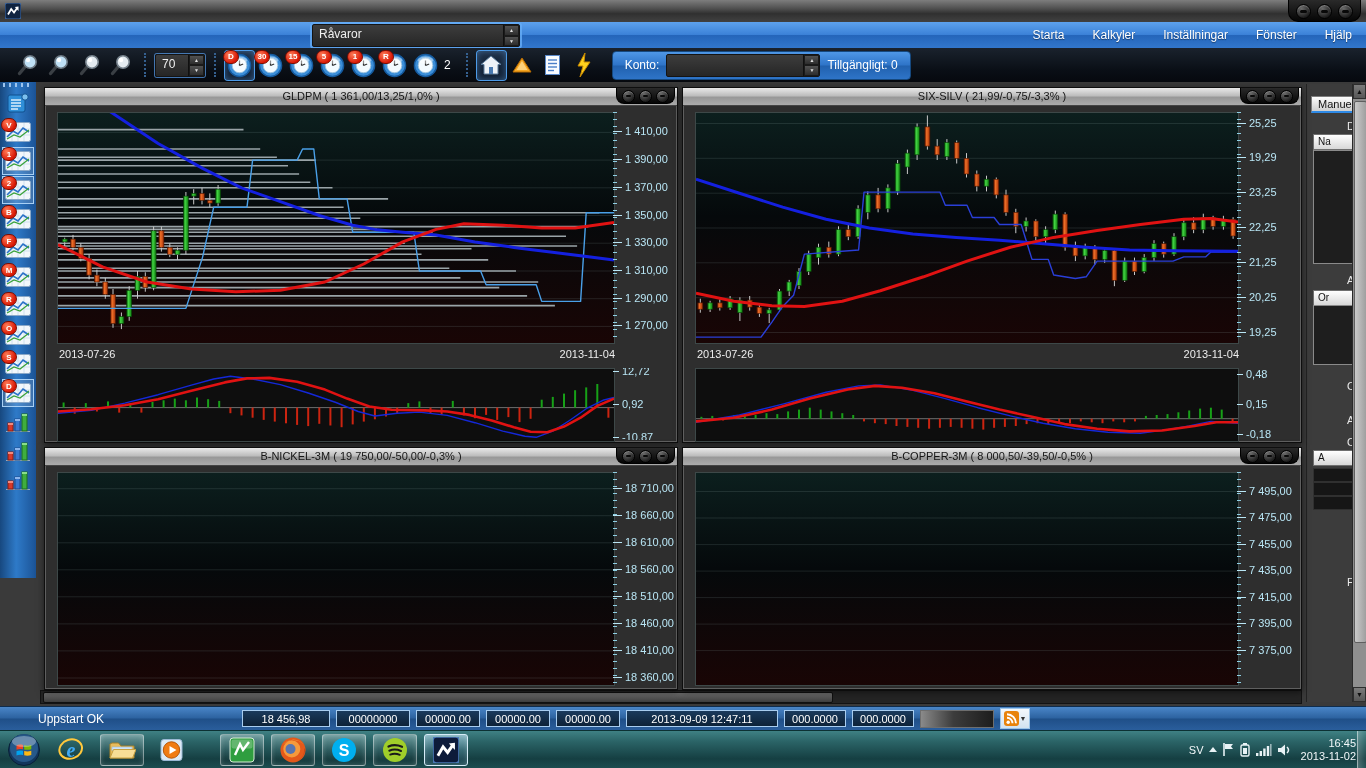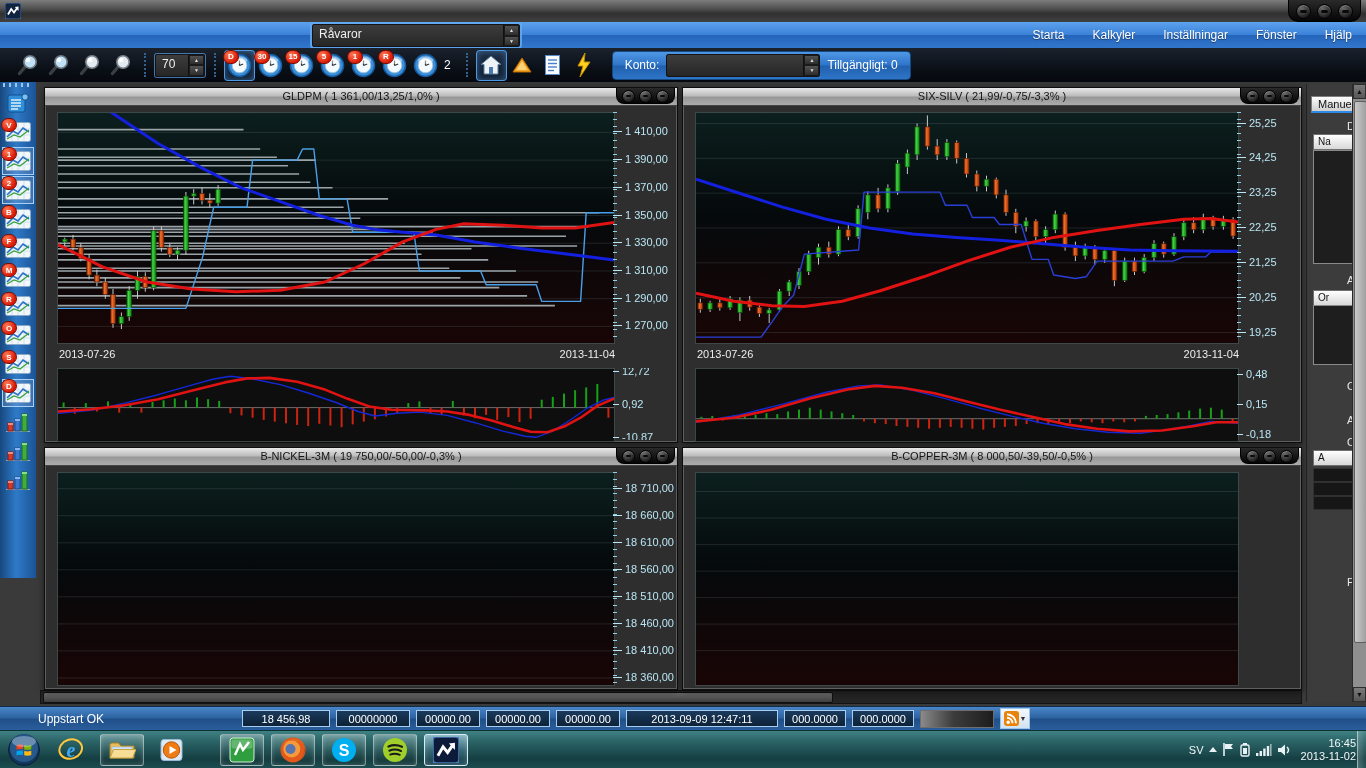--- a/index.html
+++ b/index.html
@@ -877,21 +877,21 @@
               <rect x="534.6" y="106.3" width="5" height="16.7" fill="url(#crsix-silv)" stroke="#4a1602" stroke-width="0.6"></rect>
               <polyline points="0.0,224.1 65.0,224.1 75.9,209.1 86.7,193.4 97.6,182.3 108.4,141.1 162.6,137.0 168.0,79.1 243.9,79.1 249.3,92.3 271.0,92.3 276.4,104.5 298.1,104.5 303.5,111.5 325.2,111.5 336.0,146.4 352.3,146.4 357.7,162.0 379.4,165.5 390.2,163.8 401.1,148.1 477.0,148.1 487.8,143.9 509.5,143.9 514.9,139.0 542.0,139.0" fill="none" stroke="#2a3fd8" stroke-width="1.4" stroke-linejoin="round"></polyline>
               <polyline points="0.0,66.2 43.4,80.2 86.7,94.1 130.1,106.3 173.4,115.0 216.8,120.9 260.2,124.4 303.5,127.2 346.9,130.7 390.2,134.2 433.6,137.0 477.0,137.7 542.0,138.3" fill="none" stroke="#1420e0" stroke-width="3" stroke-linejoin="round"></polyline>
               <polyline points="0.0,180.2 37.9,188.2 75.9,192.7 108.4,193.4 146.3,188.2 184.3,177.7 227.6,163.8 271.0,148.1 314.4,134.2 357.7,124.4 401.1,117.4 444.4,111.5 487.8,106.3 514.9,105.6 542.0,109.1" fill="none" stroke="#e01212" stroke-width="3" stroke-linejoin="round"></polyline>
             </svg></div>
           <div class="axis" style="top:6px;height:230px">
             <div class="mticks"></div>
             <div class="major" style="top:10.5px"></div>
             <div class="albl" style="top:10.5px">25,25</div>
             <div class="major" style="top:45.3px"></div>
-            <div class="albl" style="top:45.3px">24,25</div>
+            <div class="albl" style="top:45.3px">19,29</div>
             <div class="major" style="top:80.2px"></div>
             <div class="albl" style="top:80.2px">23,25</div>
             <div class="major" style="top:115.0px"></div>
             <div class="albl" style="top:115.0px">22,25</div>
             <div class="major" style="top:149.8px"></div>
             <div class="albl" style="top:149.8px">21,25</div>
             <div class="major" style="top:184.7px"></div>
             <div class="albl" style="top:184.7px">20,25</div>
             <div class="major" style="top:219.5px"></div>
             <div class="albl" style="top:219.5px">19,25</div>
@@ -1049,20 +1049,37 @@
               </defs>
               <rect width="100%" height="100%" fill="url(#bgb-copper-3m)"></rect>
               <line x1="0" y1="18.5" x2="542" y2="18.5" stroke="rgba(150,175,175,0.16)" stroke-width="1"></line>
               <line x1="0" y1="45.0" x2="542" y2="45.0" stroke="rgba(150,175,175,0.16)" stroke-width="1"></line>
               <line x1="0" y1="71.6" x2="542" y2="71.6" stroke="rgba(150,175,175,0.16)" stroke-width="1"></line>
               <line x1="0" y1="98.1" x2="542" y2="98.1" stroke="rgba(150,175,175,0.16)" stroke-width="1"></line>
               <line x1="0" y1="124.6" x2="542" y2="124.6" stroke="rgba(150,175,175,0.16)" stroke-width="1"></line>
               <line x1="0" y1="151.1" x2="542" y2="151.1" stroke="rgba(150,175,175,0.16)" stroke-width="1"></line>
               <line x1="0" y1="177.6" x2="542" y2="177.6" stroke="rgba(150,175,175,0.16)" stroke-width="1"></line>
             </svg></div>
+          <div class="axis" style="top:6px;height:212px">
+            <div class="mticks"></div>
+            <div class="major" style="top:18.5px"></div>
+            <div class="albl" style="top:18.5px">7 495,00</div>
+            <div class="major" style="top:45.0px"></div>
+            <div class="albl" style="top:45.0px">7 475,00</div>
+            <div class="major" style="top:71.6px"></div>
+            <div class="albl" style="top:71.6px">7 455,00</div>
+            <div class="major" style="top:98.1px"></div>
+            <div class="albl" style="top:98.1px">7 435,00</div>
+            <div class="major" style="top:124.6px"></div>
+            <div class="albl" style="top:124.6px">7 415,00</div>
+            <div class="major" style="top:151.1px"></div>
+            <div class="albl" style="top:151.1px">7 395,00</div>
+            <div class="major" style="top:177.6px"></div>
+            <div class="albl" style="top:177.6px">7 375,00</div>
+          </div>
         </div>
       </div>
     </div>
 
   <div class="statusbar">
     <span class="sb-msg">Uppstart OK</span>
     <div id="status-fields" style="display:flex;align-items:center">
         <div class="sfield" style="width:88px">18 456,98</div>
         <div class="sfield" style="width:74px">00000000</div>
         <div class="sfield" style="width:64px">00000.00</div>

